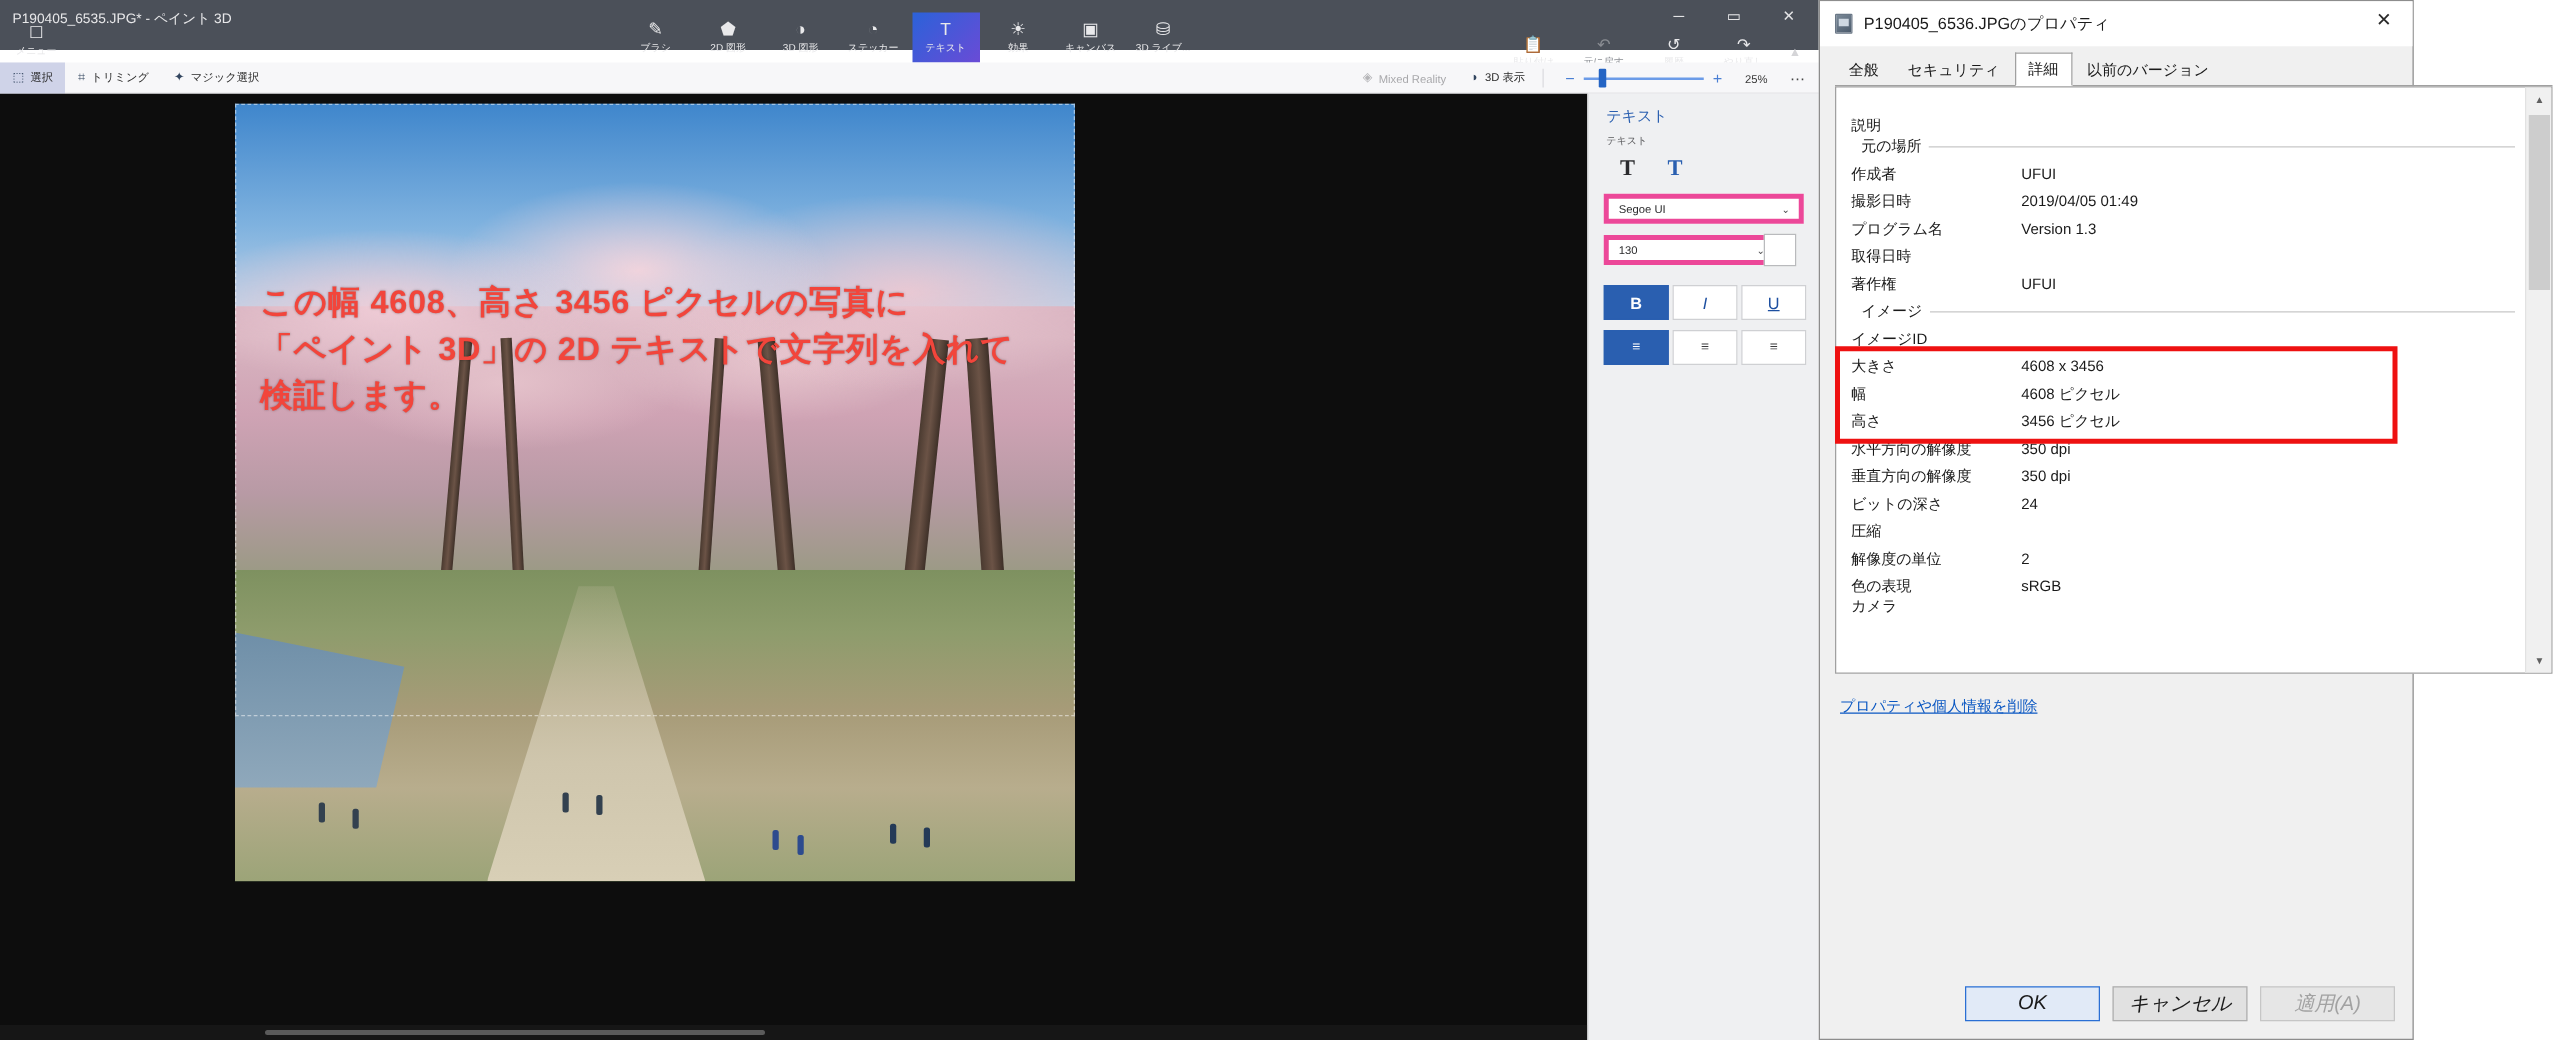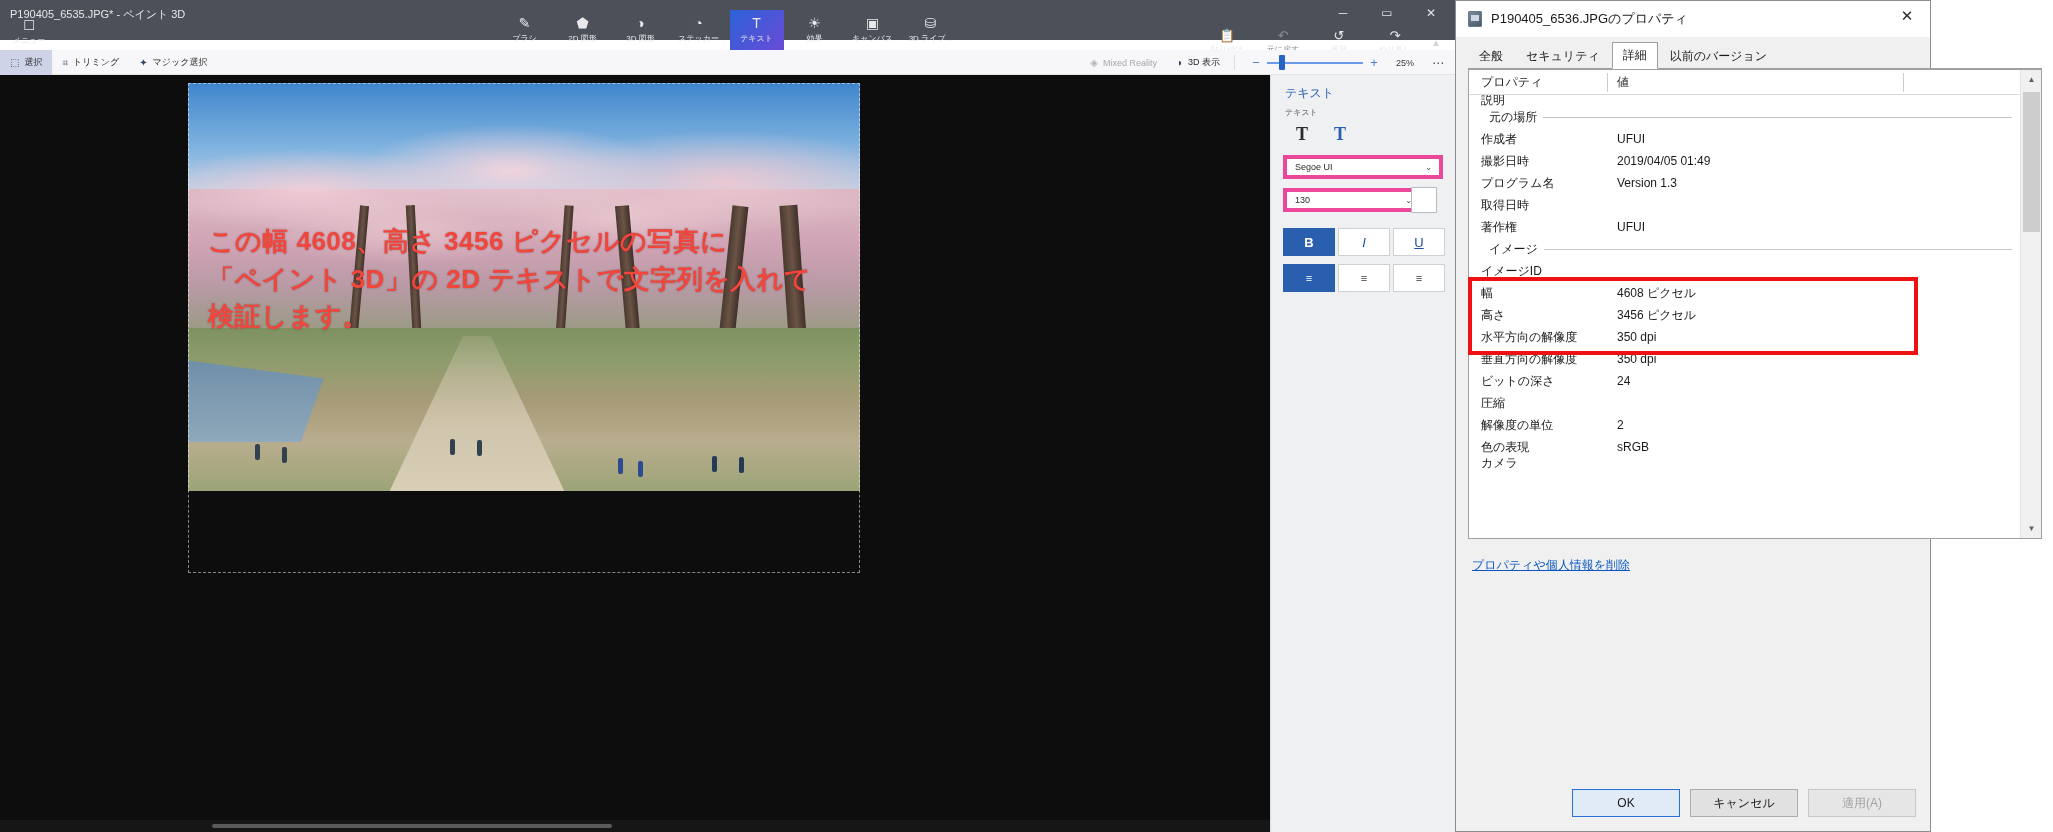--- a/index.html
+++ b/index.html
@@ -120,21 +120,21 @@
     justify-content: center; font-size: 12px; color: #444;
   }
   .sep-v { width: 1px; height: 15px; background: #dcdce0; margin: 0 4px; }
 
   
   .canvas-area {
     position: absolute; left: 0; top: 75px; width: 1270px; height: 757px;
     background: #0d0d0d; overflow: hidden;
   }
   .photo {
-    position: absolute; left: 188px; top: 8px; width: 672px; height: 408px;
+    position: absolute; left: 188px; top: 8px; width: 672px; height: 622px;
     overflow: hidden;
     background: linear-gradient(to bottom,
       #4e8fd0 0%, #6fa8dc 8%, #9cc3e4 14%,
       #cfa8b8 20%, #d8b4c0 30%, #cfa3b4 40%,
       #b89aa5 50%, #9c9a86 60%, #8a9b72 70%,
       #7c8f63 80%, #6f8a58 90%, #5f7c4c 100%);
   }
   
   .ph-sky {
     position: absolute; left:0; top:0; width:100%; height:26%;
@@ -345,22 +345,22 @@
 
   .dlg-link {
     position: absolute; left: 16px; top: 556px; font-size: 12px;
     color: #0a57c2; text-decoration: underline;
   }
   .dlg-buttons {
     position: absolute; right: 14px; bottom: 14px; display: flex; gap: 10px;
   }
   .dlg-btn {
     width: 108px; height: 28px; display: flex; align-items: center;
-    justify-content: center; font-size: 12px; color: #1a1a1a;
-    background: #e1e1e1; border: 1px solid #adadad;
+    justify-content: center; font-size: 16px; color: #1a1a1a;
+    background: #e1e1e1; border: 1px solid #adadad; font-style: italic;
   }
   .dlg-btn.primary { background: #e1eaf7; border: 1px solid #2a6fd4; }
   .dlg-btn.disabled { color: #a2a2a2; background: #e6e6e6; border-color: #c6c6c6; }
 </style>
 </head>
 <body>
 
 <div id="root">
 
   <div id="paint3d">
@@ -544,26 +544,20 @@
     <div class="dlg-close">✕</div>
 
     <div class="tabstrip">
       <div class="tab">全般</div>
       <div class="tab">セキュリティ</div>
       <div class="tab active">詳細</div>
       <div class="tab">以前のバージョン</div>
     </div>
 
     <div class="listframe">
-      <div class="list-head">
-        <span class="h1">プロパティ</span>
-        <span class="divider"></span>
-        <span class="h2">値</span>
-        <span class="divider2"></span>
-      </div>
       <div class="rows" id="rows-container">
           <div class="row partial">
             <span class="k">説明</span>
             <span class="v"></span>
           </div>
           <div class="row group">
             <span class="k">元の場所</span>
             <span class="line"></span>
           </div>
           <div class="row">
@@ -588,20 +582,24 @@
           </div>
           <div class="row group">
             <span class="k">イメージ</span>
             <span class="line"></span>
           </div>
           <div class="row">
             <span class="k">イメージID</span>
             <span class="v"></span>
           </div>
           <div class="row">
+            <span class="k">大きさ</span>
+            <span class="v">4608 x 3456</span>
+          </div>
+          <div class="row">
             <span class="k">幅</span>
             <span class="v">4608 ピクセル</span>
           </div>
           <div class="row">
             <span class="k">高さ</span>
             <span class="v">3456 ピクセル</span>
           </div>
           <div class="row">
             <span class="k">水平方向の解像度</span>
             <span class="v">350 dpi</span>

